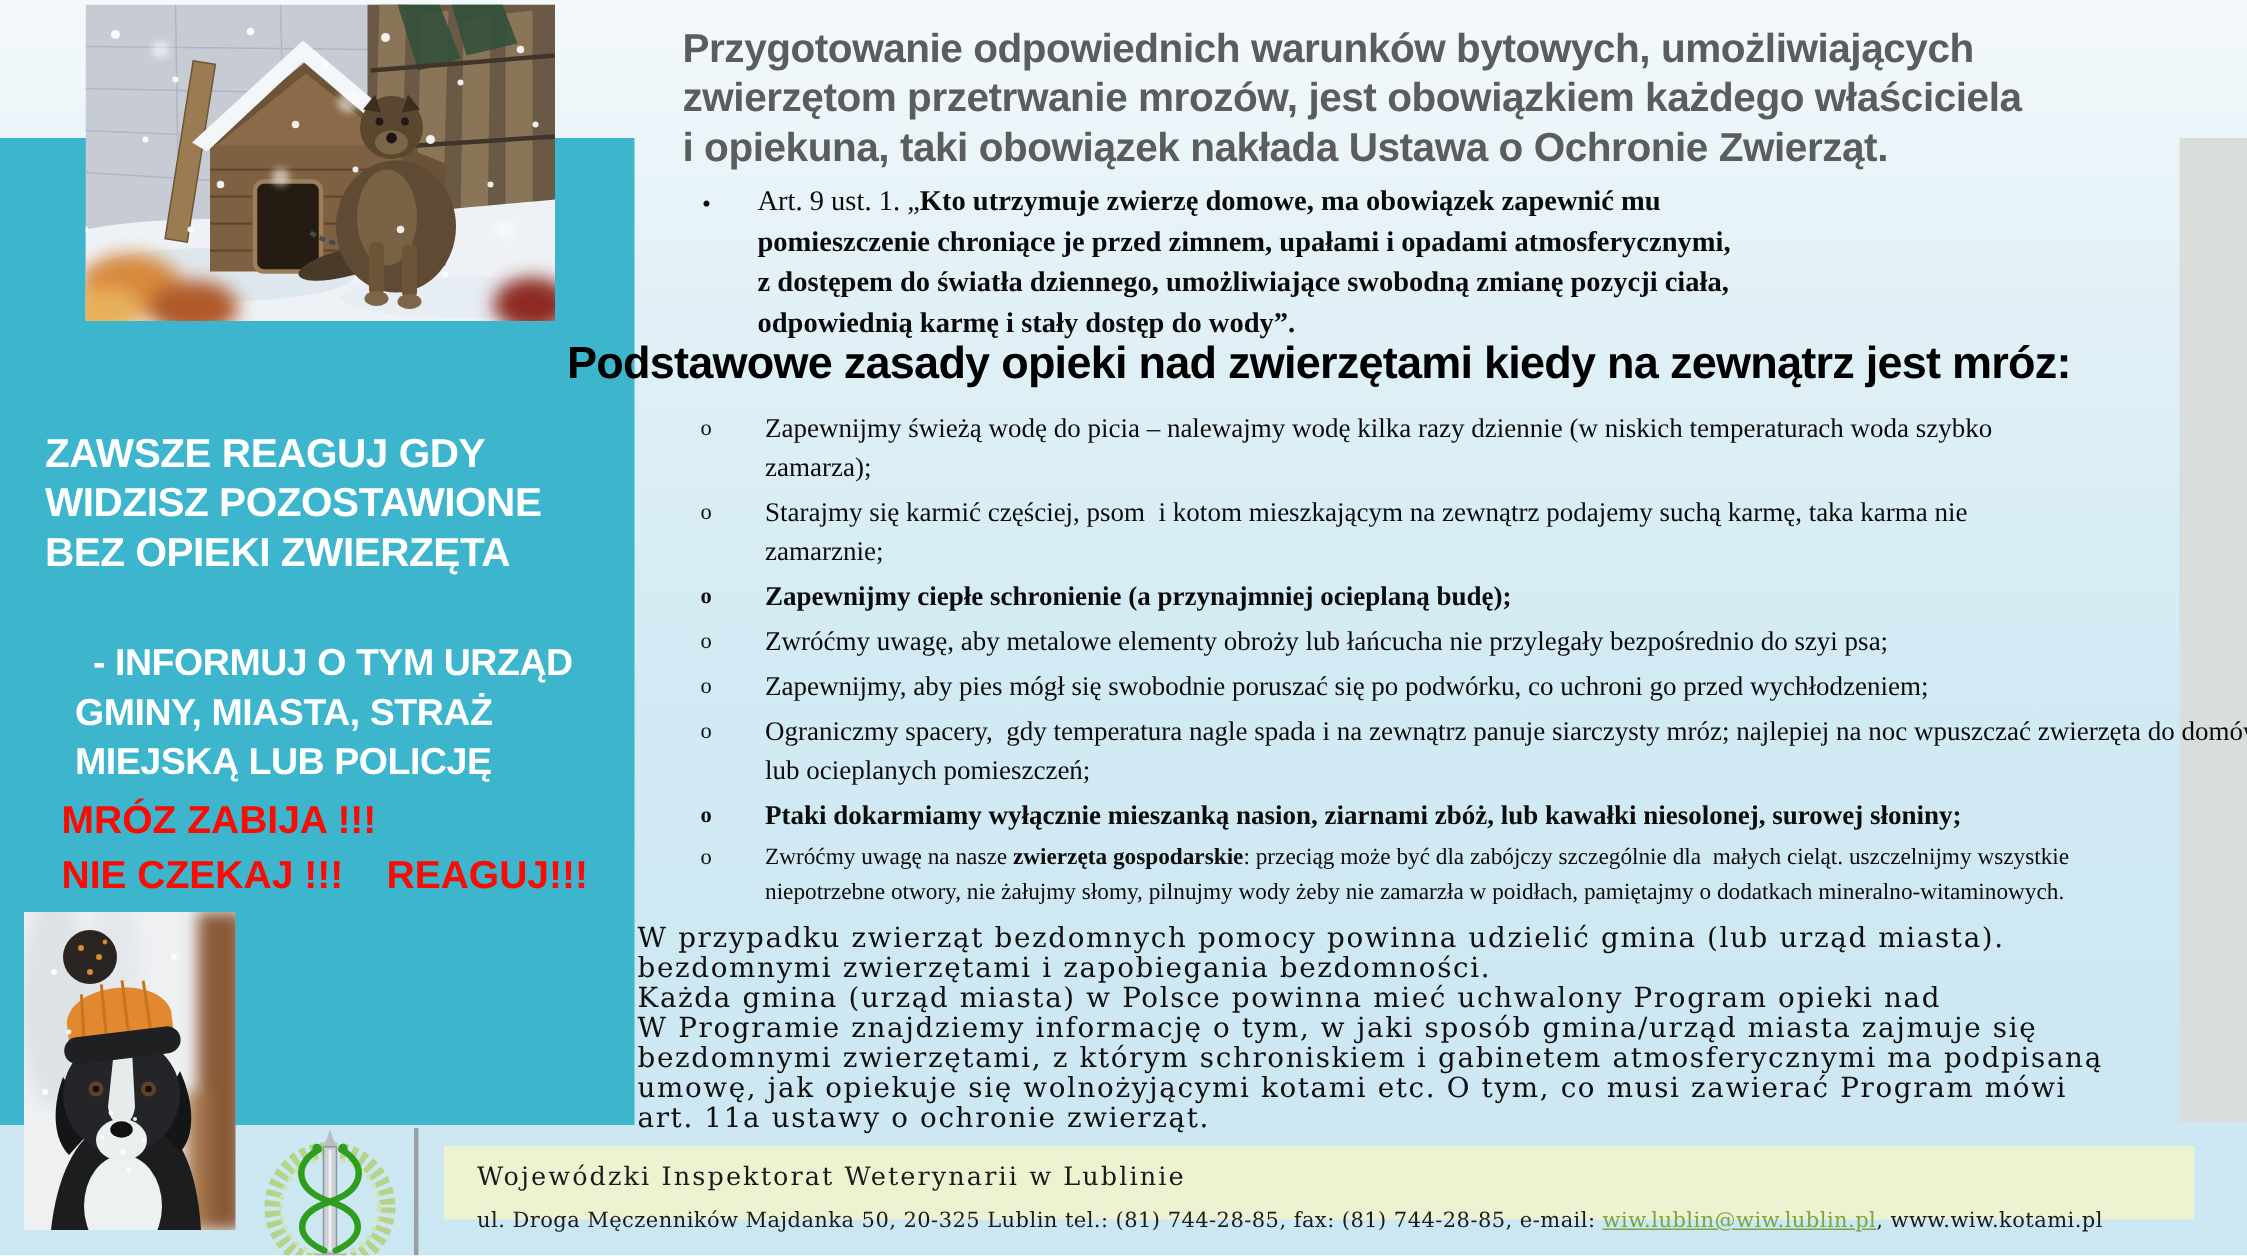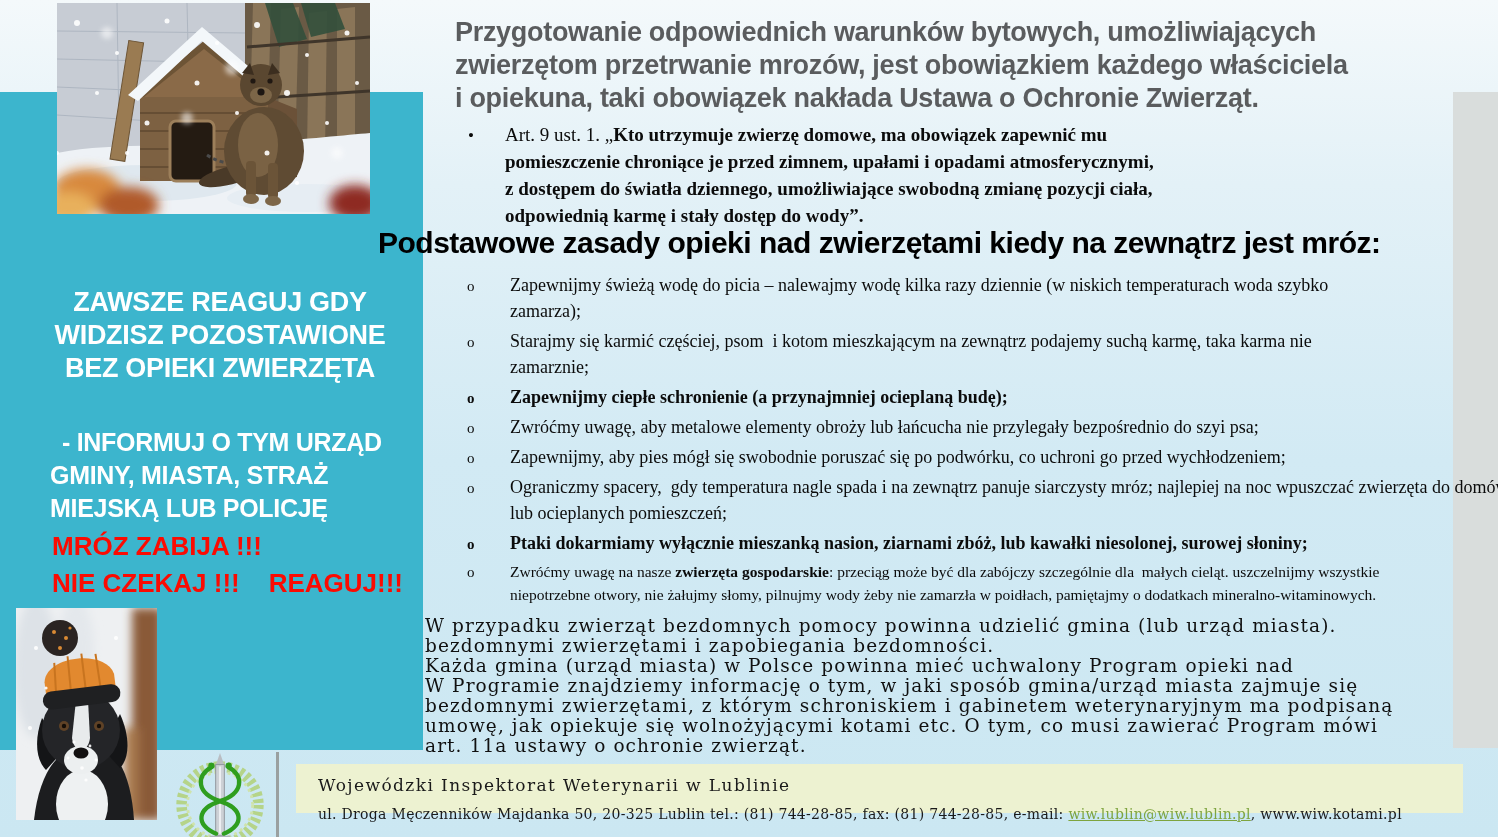--- a/index.html
+++ b/index.html
@@ -17,25 +17,25 @@
   .footer-bar { position:absolute; left:296px; top:764px; width:1167px; height:49px; background:#edf2d1; }
   .footer-divider { position:absolute; left:276px; top:752px; width:3px; height:85px; background:#9aa0a0; }
 
   
   .photo1 { position:absolute; left:57px; top:3px; width:313px; height:211px; }
   .photo2 { position:absolute; left:16px; top:608px; width:141px; height:212px; }
   .photo1 svg,.photo2 svg { display:block; width:100%; height:100%; }
 
   
   .alert-heading { position:absolute; left:30px; top:286px; width:380px; color:#ffffff;
-    font-weight:bold; font-size:27px; line-height:33px; letter-spacing:-0.3px;text-align:center; }
+    font-weight:bold; font-size:27px; line-height:33px; letter-spacing:-0.3px; }
   .alert-sub { position:absolute; left:50px; top:390px; width:360px; color:#ffffff;
     font-weight:bold; font-size:25px; line-height:33px; letter-spacing:-0.3px; }
   .alert-sub .ln:first-child { text-indent:12px;margin-top:36px; }
-  .warning { position:absolute; left:52px; top:528px; color:#fb0b02;
+  .warning { position:absolute; left:41px; top:528px; color:#fb0b02;
     font-weight:bold; font-size:26px; line-height:37px; }
   .warning .ln { white-space:pre; }
 
   
   .intro { position:absolute; left:455px; top:16px; color:#5a5c5e;
     font-weight:bold; font-size:27px; line-height:33px; letter-spacing:-0.3px; }
   .intro .ln { white-space:nowrap; }
 
   .law { position:absolute; left:468px; top:121px; font-family:"Liberation Serif", serif;
     font-size:19px; line-height:27px; color:#0b0b0b; display:flex; }
@@ -326,21 +326,21 @@
       <div class="ln"><span>Zwróćmy uwagę na nasze </span><span class="b">zwierzęta gospodarskie</span><span>: przeciąg może być dla zabójczy szczególnie dla  małych cieląt. uszczelnijmy wszystkie</span></div>
       <div class="ln">niepotrzebne otwory, nie żałujmy słomy, pilnujmy wody żeby nie zamarzła w poidłach, pamiętajmy o dodatkach mineralno-witaminowych.</div>
     </li>
   </ul>
 
   <div class="municipal">
     <div class="ln">W przypadku zwierząt bezdomnych pomocy powinna udzielić gmina (lub urząd miasta).</div>
     <div class="ln">bezdomnymi zwierzętami i zapobiegania bezdomności.</div>
     <div class="ln">Każda gmina (urząd miasta) w Polsce powinna mieć uchwalony Program opieki nad</div>
     <div class="ln">W Programie znajdziemy informację o tym, w jaki sposób gmina/urząd miasta zajmuje się</div>
-    <div class="ln">bezdomnymi zwierzętami, z którym schroniskiem i gabinetem weterynaryjnym ma podpisaną</div>
+    <div class="ln">bezdomnymi zwierzętami, z którym schroniskiem i gabinetem atmosferycznymi ma podpisaną</div>
     <div class="ln">umowę, jak opiekuje się wolnożyjącymi kotami etc. O tym, co musi zawierać Program mówi</div>
     <div class="ln">art. 11a ustawy o ochronie zwierząt.</div>
   </div>
 
   <div class="footer-divider"></div>
   <div class="logo">
     <svg viewBox="0 0 100 108">
       <circle cx="50" cy="56" r="40" fill="none" stroke="#b5d489" stroke-width="11" stroke-dasharray="4 3"></circle>
       <circle cx="50" cy="56" r="34" fill="none" stroke="#cfe3ab" stroke-width="3" stroke-dasharray="3 4"></circle>
       <polygon points="50,2 45,16 55,16" fill="#b9bdc2"></polygon>

